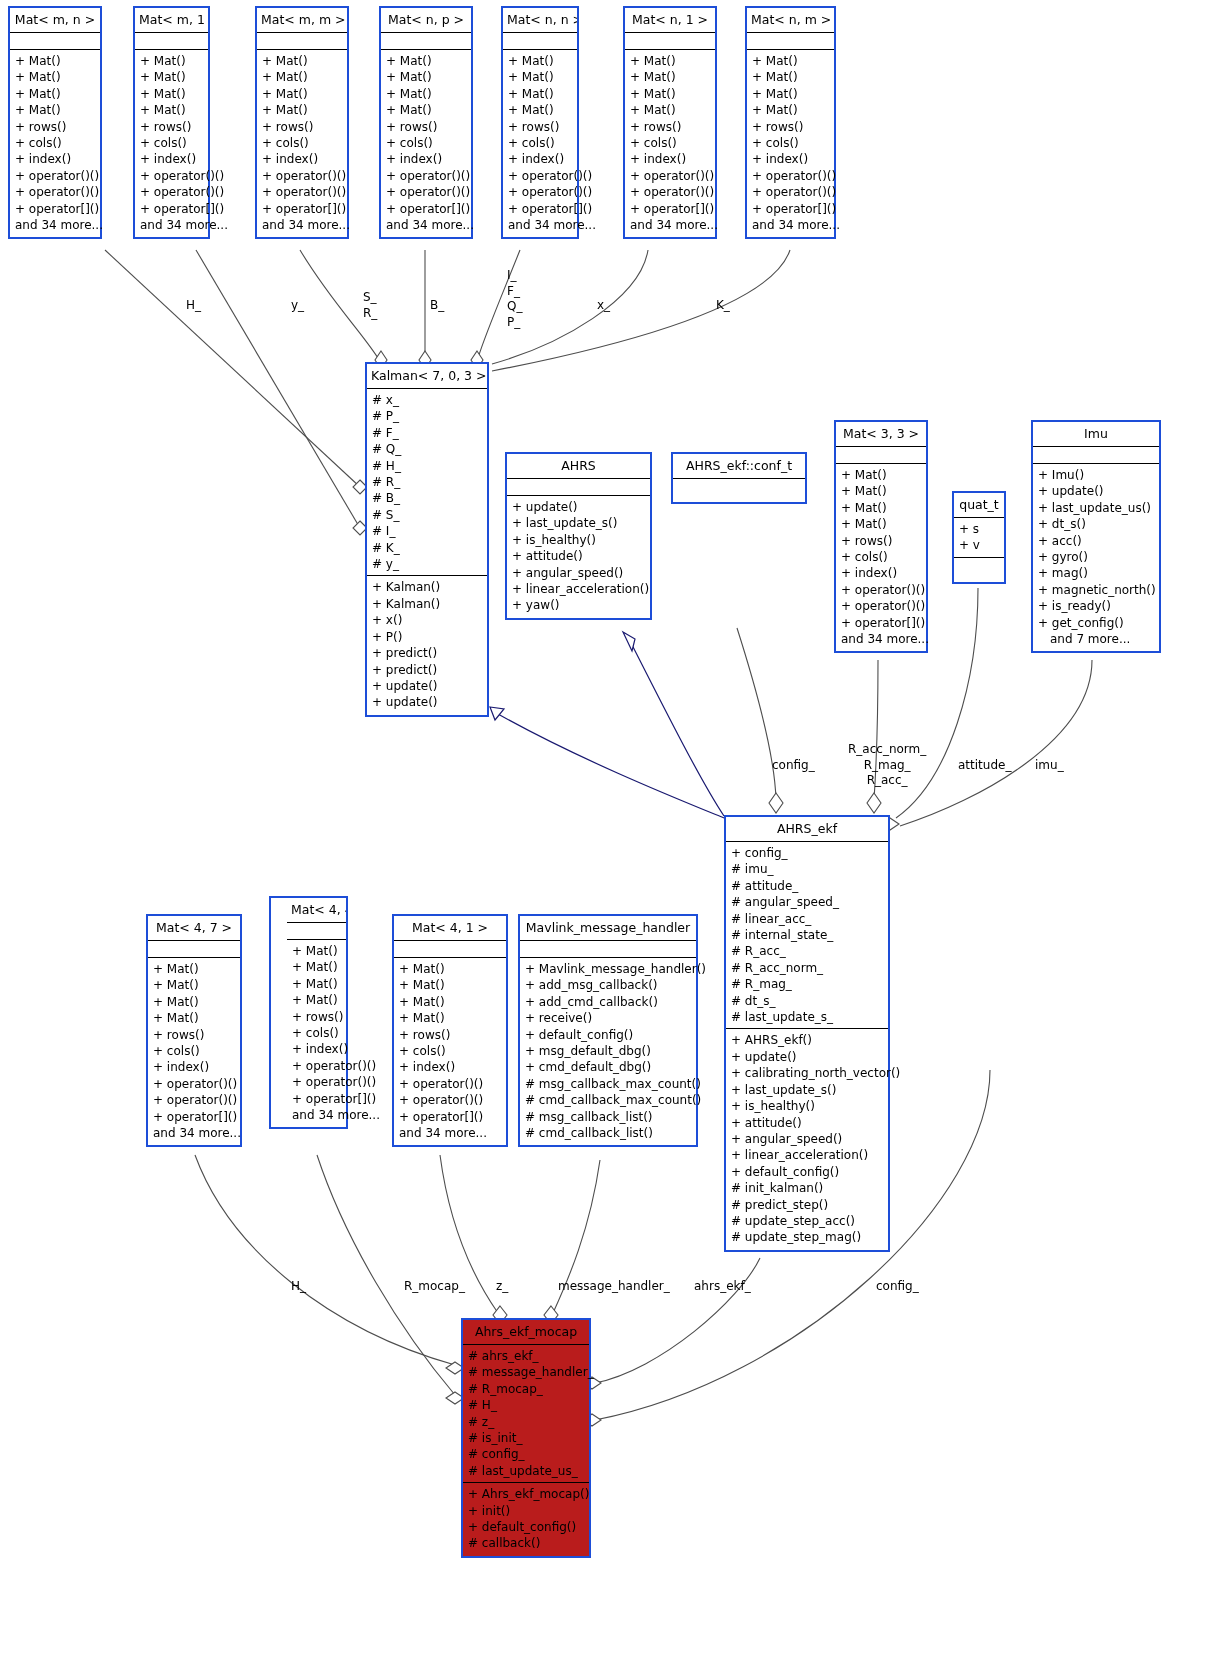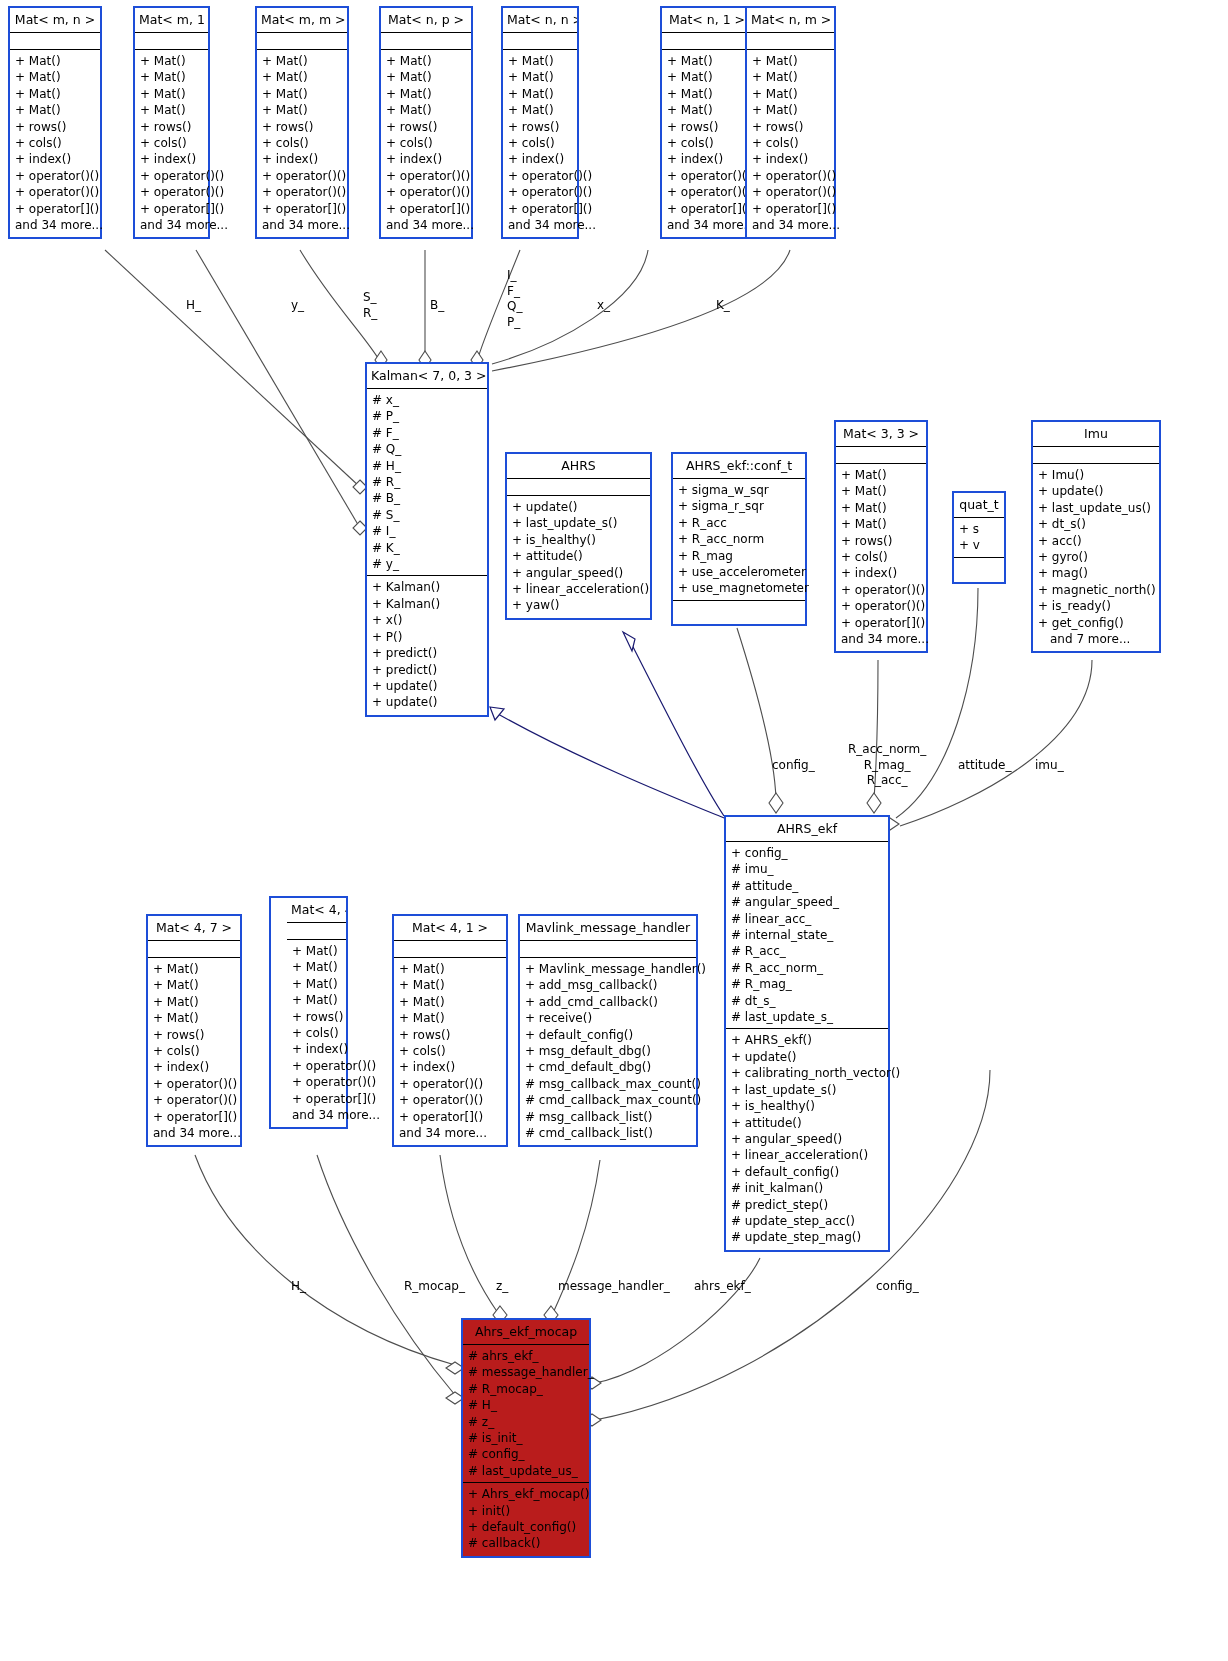--- a/index.html
+++ b/index.html
@@ -177,21 +177,21 @@
       <div class="member">+ rows()</div>
       <div class="member">+ cols()</div>
       <div class="member">+ index()</div>
       <div class="member">+ operator()()</div>
       <div class="member">+ operator()()</div>
       <div class="member">+ operator[]()</div>
       <div class="member">and 34 more...</div>
     </div>
   </div>
 
-  <div class="uml-class" style="left:623px;top:6px;width:94px;margin-left:37px;">
+  <div class="uml-class" style="left:623px;top:6px;width:94px;">
     <div class="cls-title">Mat&lt; n, 1 &gt;</div>
     <div class="cls-attrs empty"></div>
     <div class="cls-ops">
       <div class="member">+ Mat()</div>
       <div class="member">+ Mat()</div>
       <div class="member">+ Mat()</div>
       <div class="member">+ Mat()</div>
       <div class="member">+ rows()</div>
       <div class="member">+ cols()</div>
       <div class="member">+ index()</div>
@@ -256,29 +256,20 @@
       <div class="member">+ is_healthy()</div>
       <div class="member">+ attitude()</div>
       <div class="member">+ angular_speed()</div>
       <div class="member">+ linear_acceleration()</div>
       <div class="member">+ yaw()</div>
     </div>
   </div>
 
   <div class="uml-class" style="left:671px;top:452px;width:136px;">
     <div class="cls-title">AHRS_ekf::conf_t</div>
-    <div class="cls-attrs">
-      <div class="member">+ sigma_w_sqr</div>
-      <div class="member">+ sigma_r_sqr</div>
-      <div class="member">+ R_acc</div>
-      <div class="member">+ R_acc_norm</div>
-      <div class="member">+ R_mag</div>
-      <div class="member">+ use_accelerometer</div>
-      <div class="member">+ use_magnetometer</div>
-    </div>
     <div class="cls-ops" style="height:16px;"></div>
   </div>
 
   <div class="uml-class" style="left:834px;top:420px;width:94px;">
     <div class="cls-title">Mat&lt; 3, 3 &gt;</div>
     <div class="cls-attrs empty"></div>
     <div class="cls-ops">
       <div class="member">+ Mat()</div>
       <div class="member">+ Mat()</div>
       <div class="member">+ Mat()</div>

